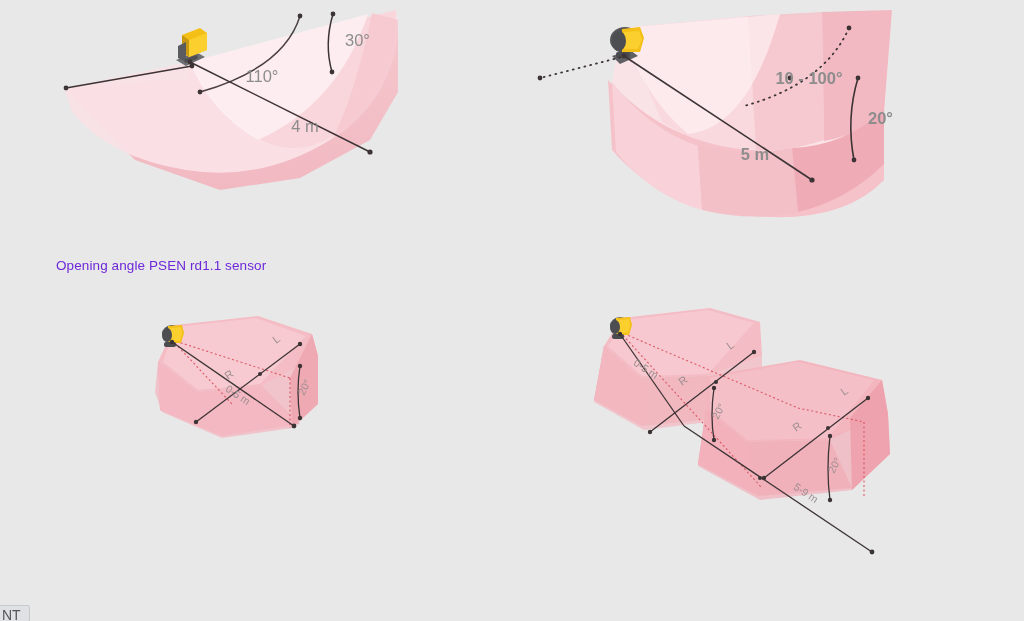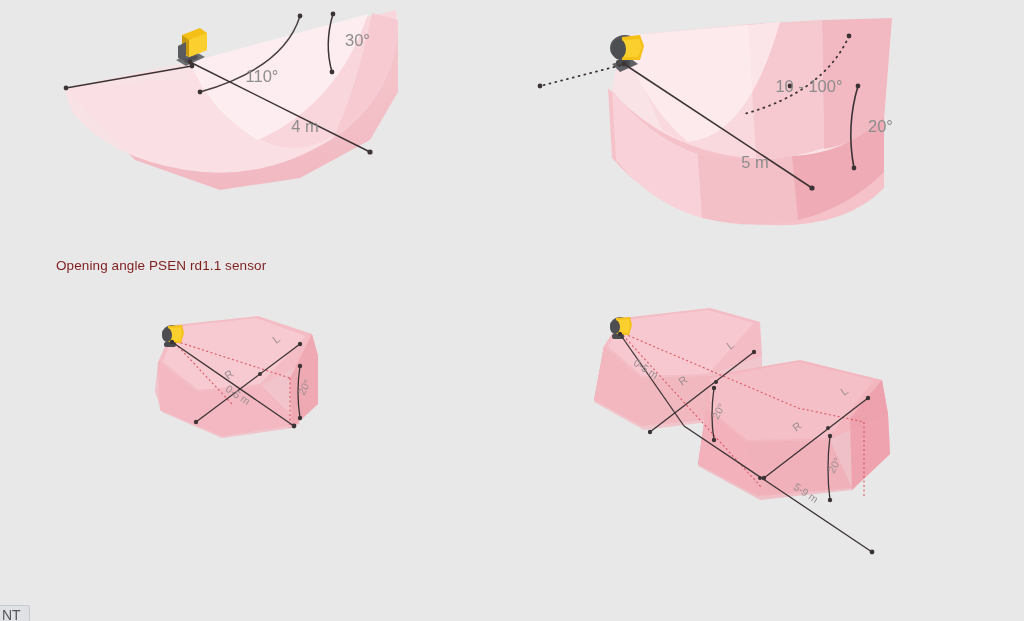--- a/index.html
+++ b/index.html
@@ -27,28 +27,28 @@
     position: absolute;
   }
   .fig-canvas {
     position: absolute;
     left: 0;
     top: 0;
   }
   .fig-caption {
     position: absolute;
     font-size: 13.5px;
-    color: #7f1d1d;
+    color: #6d28d9;
     letter-spacing: 0.1px;
     white-space: nowrap;
   }
 
   
   #figure-1 { left: 0px;   top: 0px;   width: 460px; height: 290px; }
-  #figure-2 { left: 512px; top: 8px;   width: 470px; height: 290px; }
+  #figure-2 { left: 512px; top: 0px;   width: 470px; height: 290px; font-weight: bold; }
   #figure-3 { left: 0px;   top: 300px; width: 460px; height: 300px; }
   #figure-4 { left: 512px; top: 300px; width: 470px; height: 300px; }
 
   #caption-1 { left: 56px;  top: 258px; }
 
   
   .status-chip {
     position: absolute;
     left: -8px;
     bottom: -1px;

